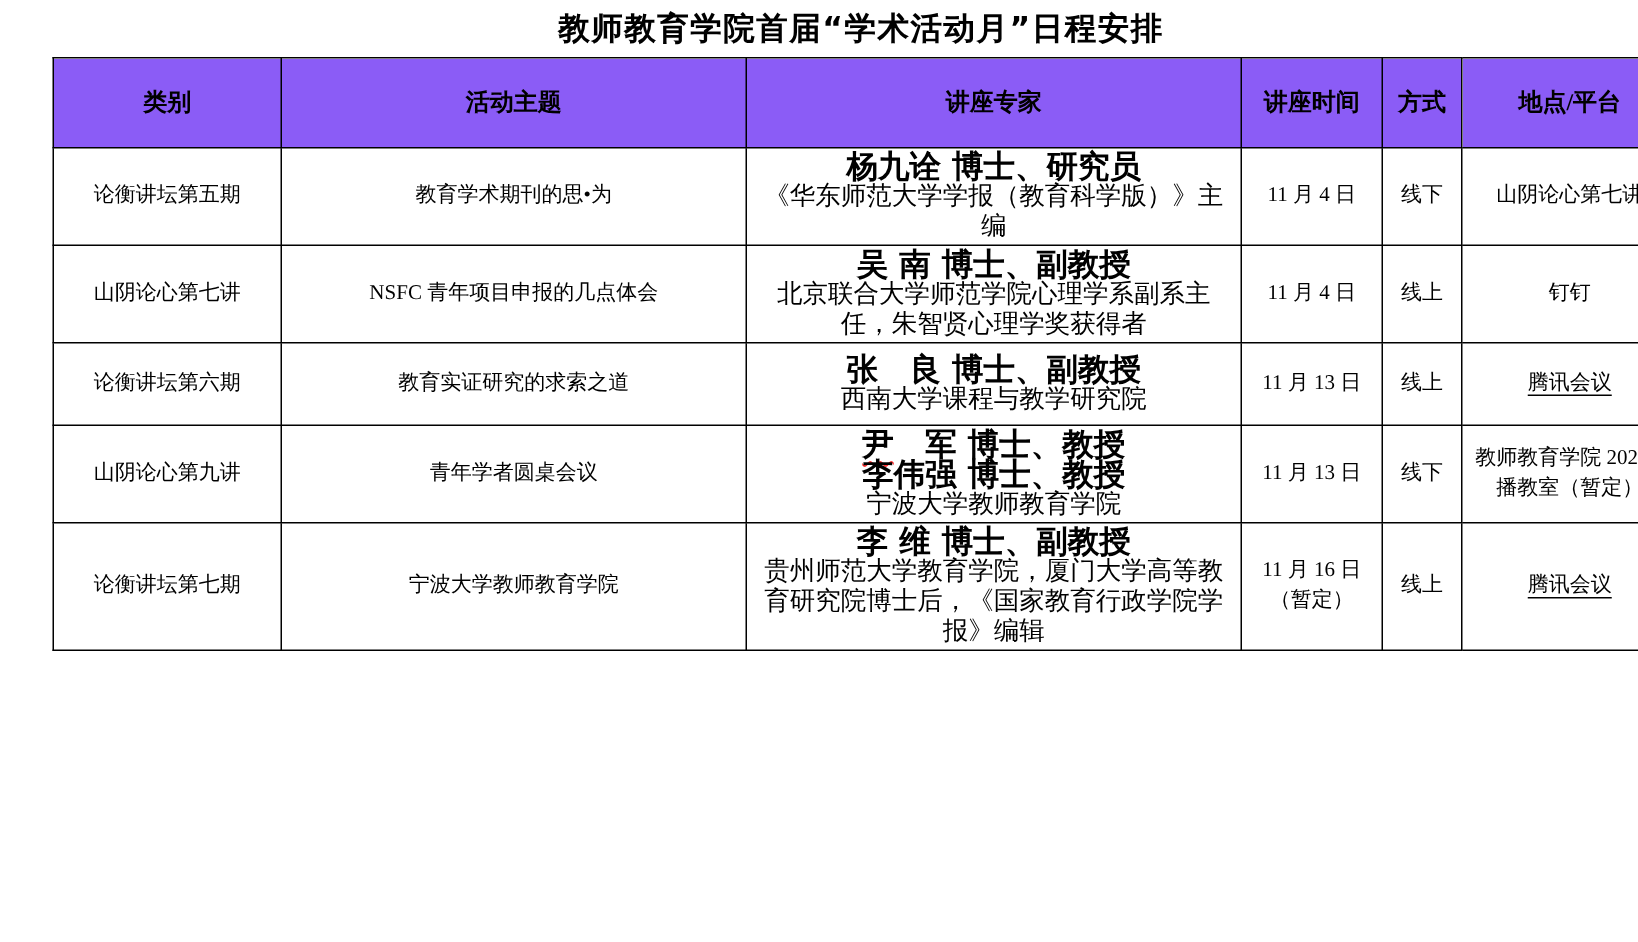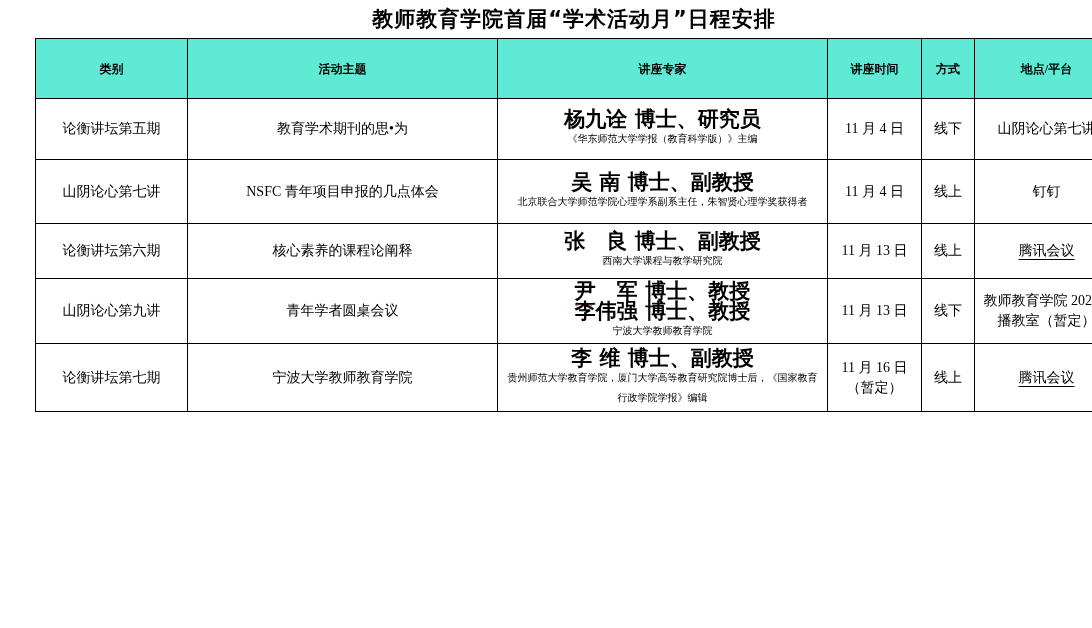--- a/index.html
+++ b/index.html
@@ -32,43 +32,43 @@
     border:1.5px solid #000;
     padding:2px 6px;
     text-align:center;
     vertical-align:middle;
     font-size:14px;
     line-height:20px;
     overflow:hidden;
     word-break:break-word;
   }
   table.schedule th{
-    background:#5eead4;
+    background:#8b5cf6;
     font-weight:bold;
-    font-size:12px;
+    font-size:16px;
     height:55px;
   }
   
   col.c1{width:152px;} col.c2{width:310px;} col.c3{width:330px;}
   col.c4{width:94px;}  col.c5{width:53px;}  col.c6{width:144px;}
   
   tbody tr:nth-child(1){height:61px;}
   tbody tr:nth-child(2){height:64px;}
   tbody tr:nth-child(3){height:55px;}
   tbody tr:nth-child(4){height:53px;}
   tbody tr:nth-child(5){height:68px;}
   tbody tr:nth-child(6){height:88px;}
   tbody tr:nth-child(7){height:60px;}
   tbody tr:nth-child(8){height:76px;}
   .expert-name{
     font-weight:bold;
     font-size:21px;
     font-family:"DejaVu Sans","Liberation Sans",sans-serif;
   }
-  .expert-affil{font-size:10px;}
+  .expert-affil{font-size:17px;}
   .wavy-green{
     text-decoration-line:underline;
     text-decoration-style:wavy;
     text-decoration-color:#00B050;
     text-decoration-thickness:1px;
     text-underline-offset:4px;
     text-decoration:underline;
   }
   .wavy-red{
     text-decoration-line:underline;
@@ -126,21 +126,21 @@
             <div class="expert-name">吴 南 博士、副教授</div>
             <div class="expert-affil">北京联合大学师范学院心理学系副系主任，朱智贤心理学奖获得者</div>
           </td>
           <td>11 月 4 日</td>
           <td>线上</td>
           <td><span>钉钉</span></td>
         </tr>
         <tr>
           <td>论衡讲坛第六期</td>
           <td>
-            <div>核心素养的课程论阐释</div>
+            <div>教育实证研究的求索之道</div>
           </td>
           <td>
             <div class="expert-name">张　良 博士、副教授</div>
             <div class="expert-affil">西南大学课程与教学研究院</div>
           </td>
           <td>11 月 13 日</td>
           <td>线上</td>
           <td><span class="wavy-green">腾讯会议</span></td>
         </tr>
         <tr>

